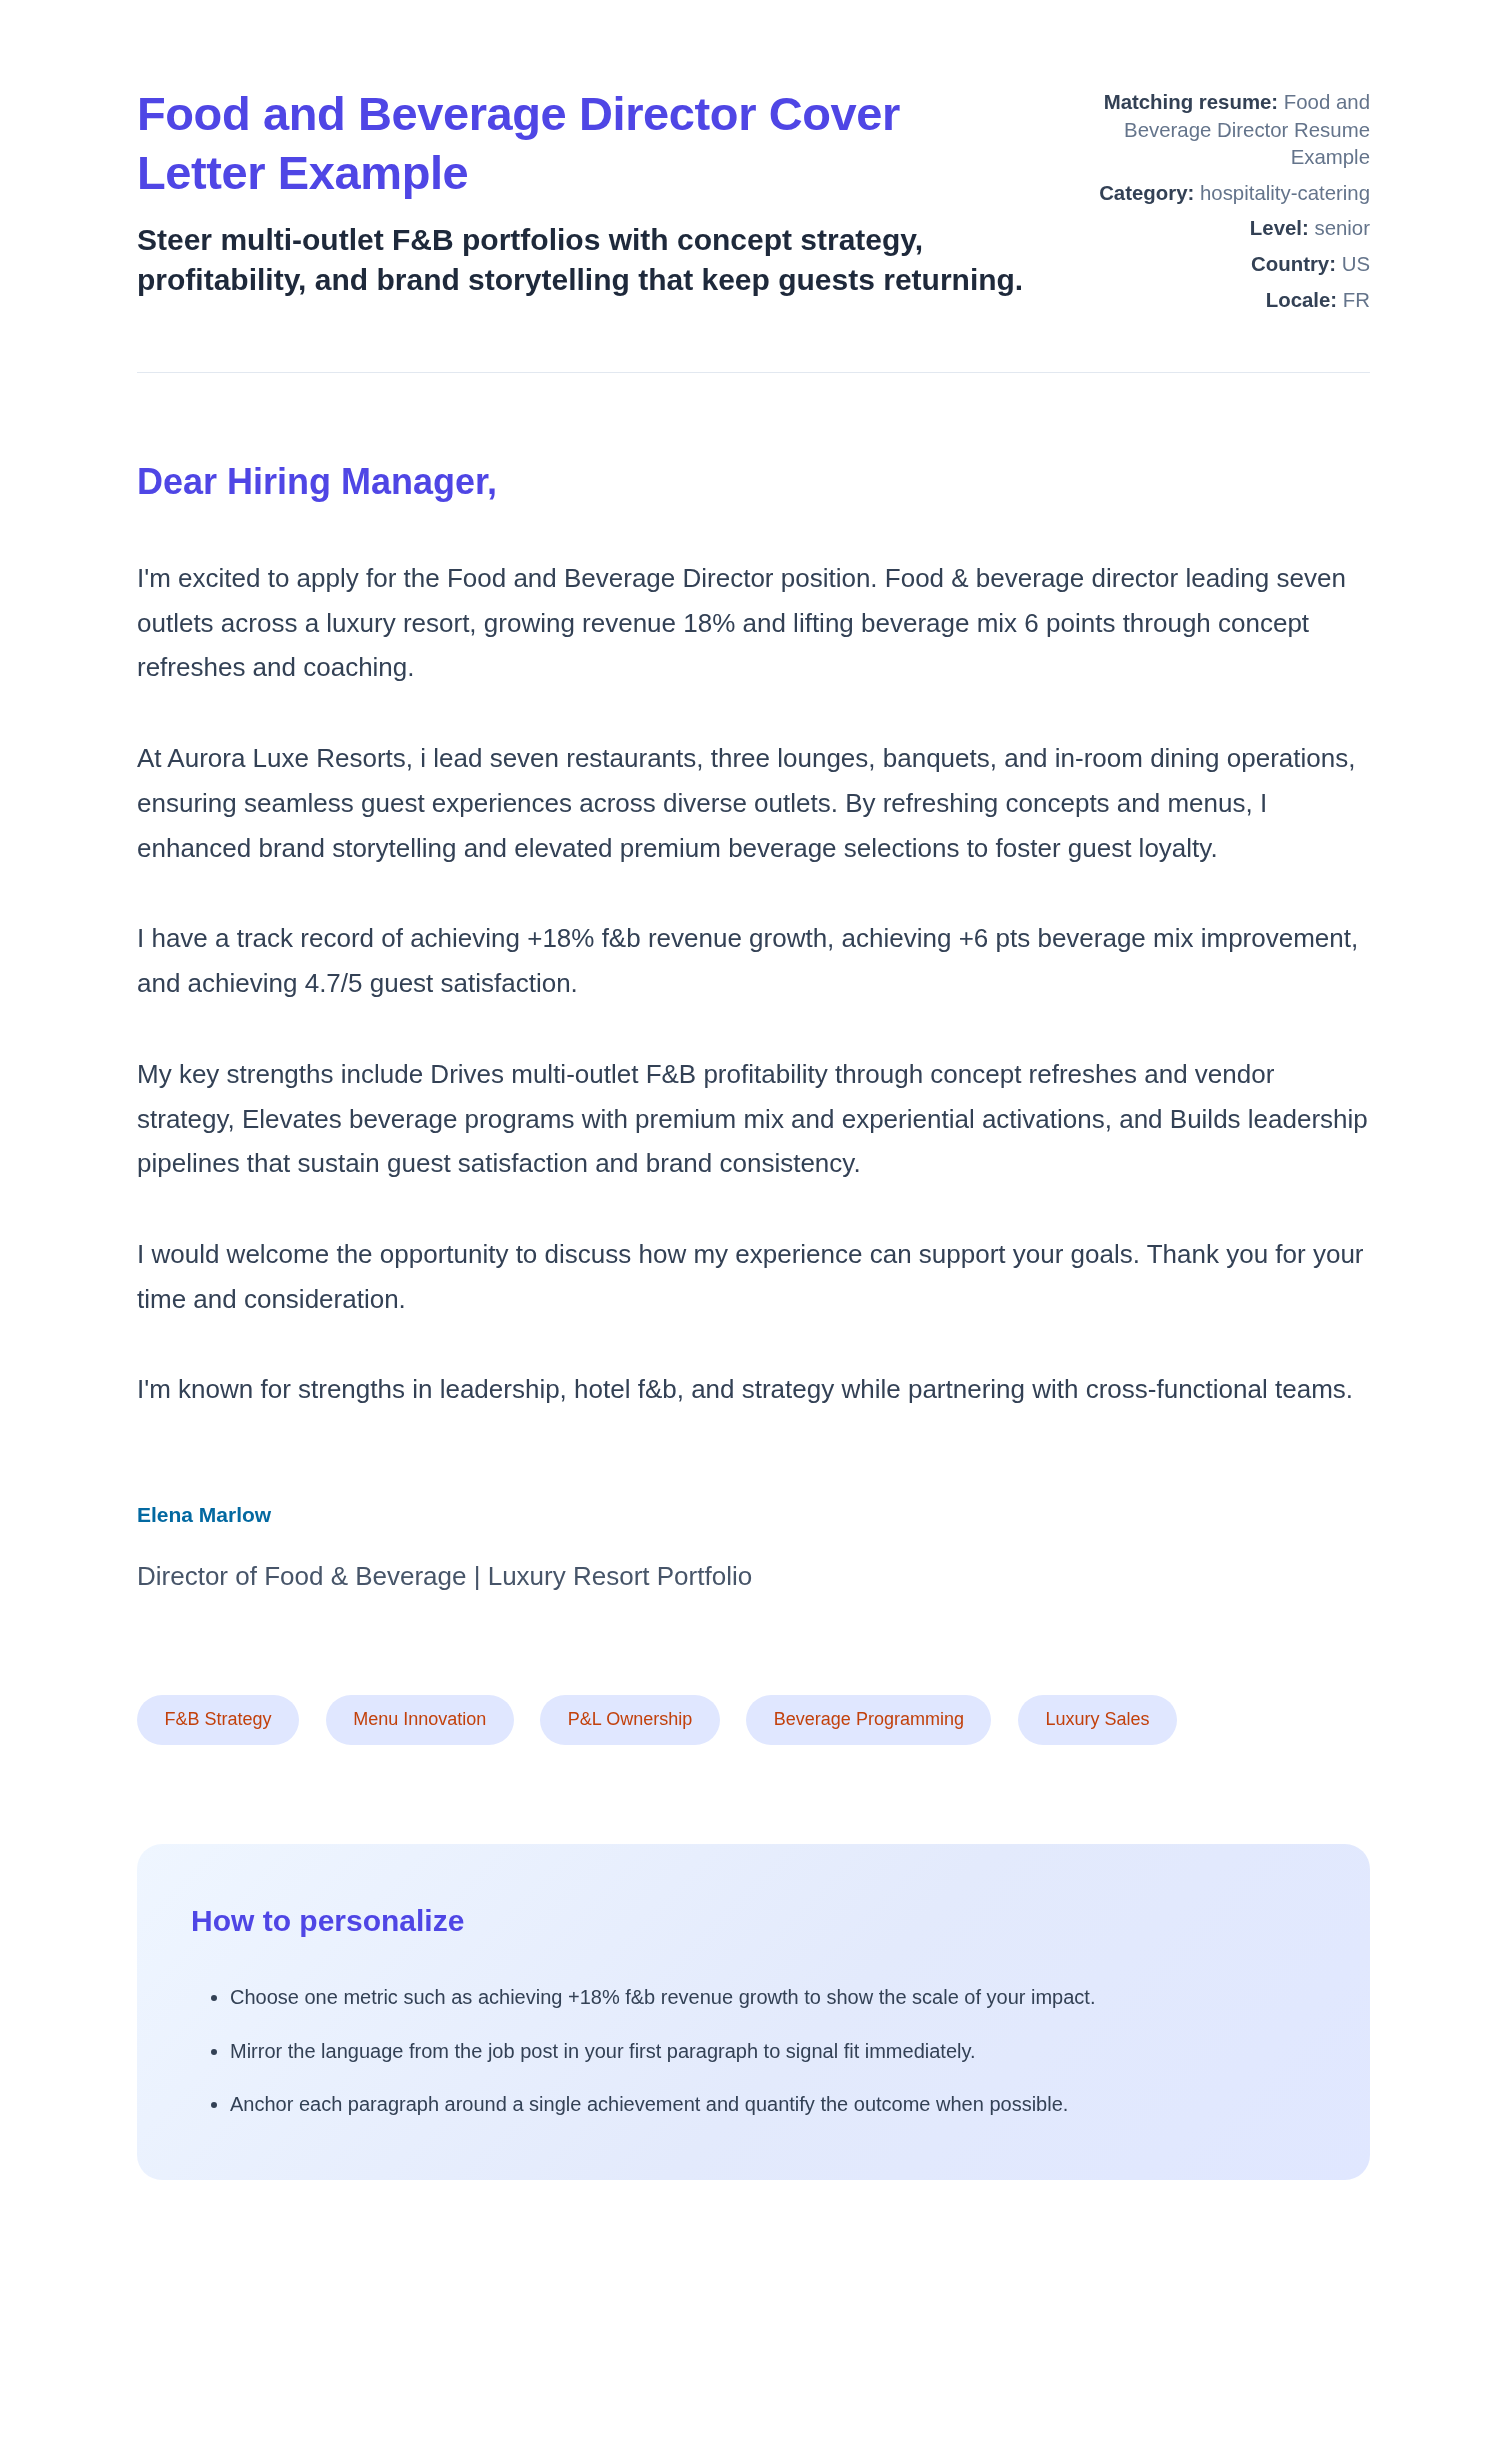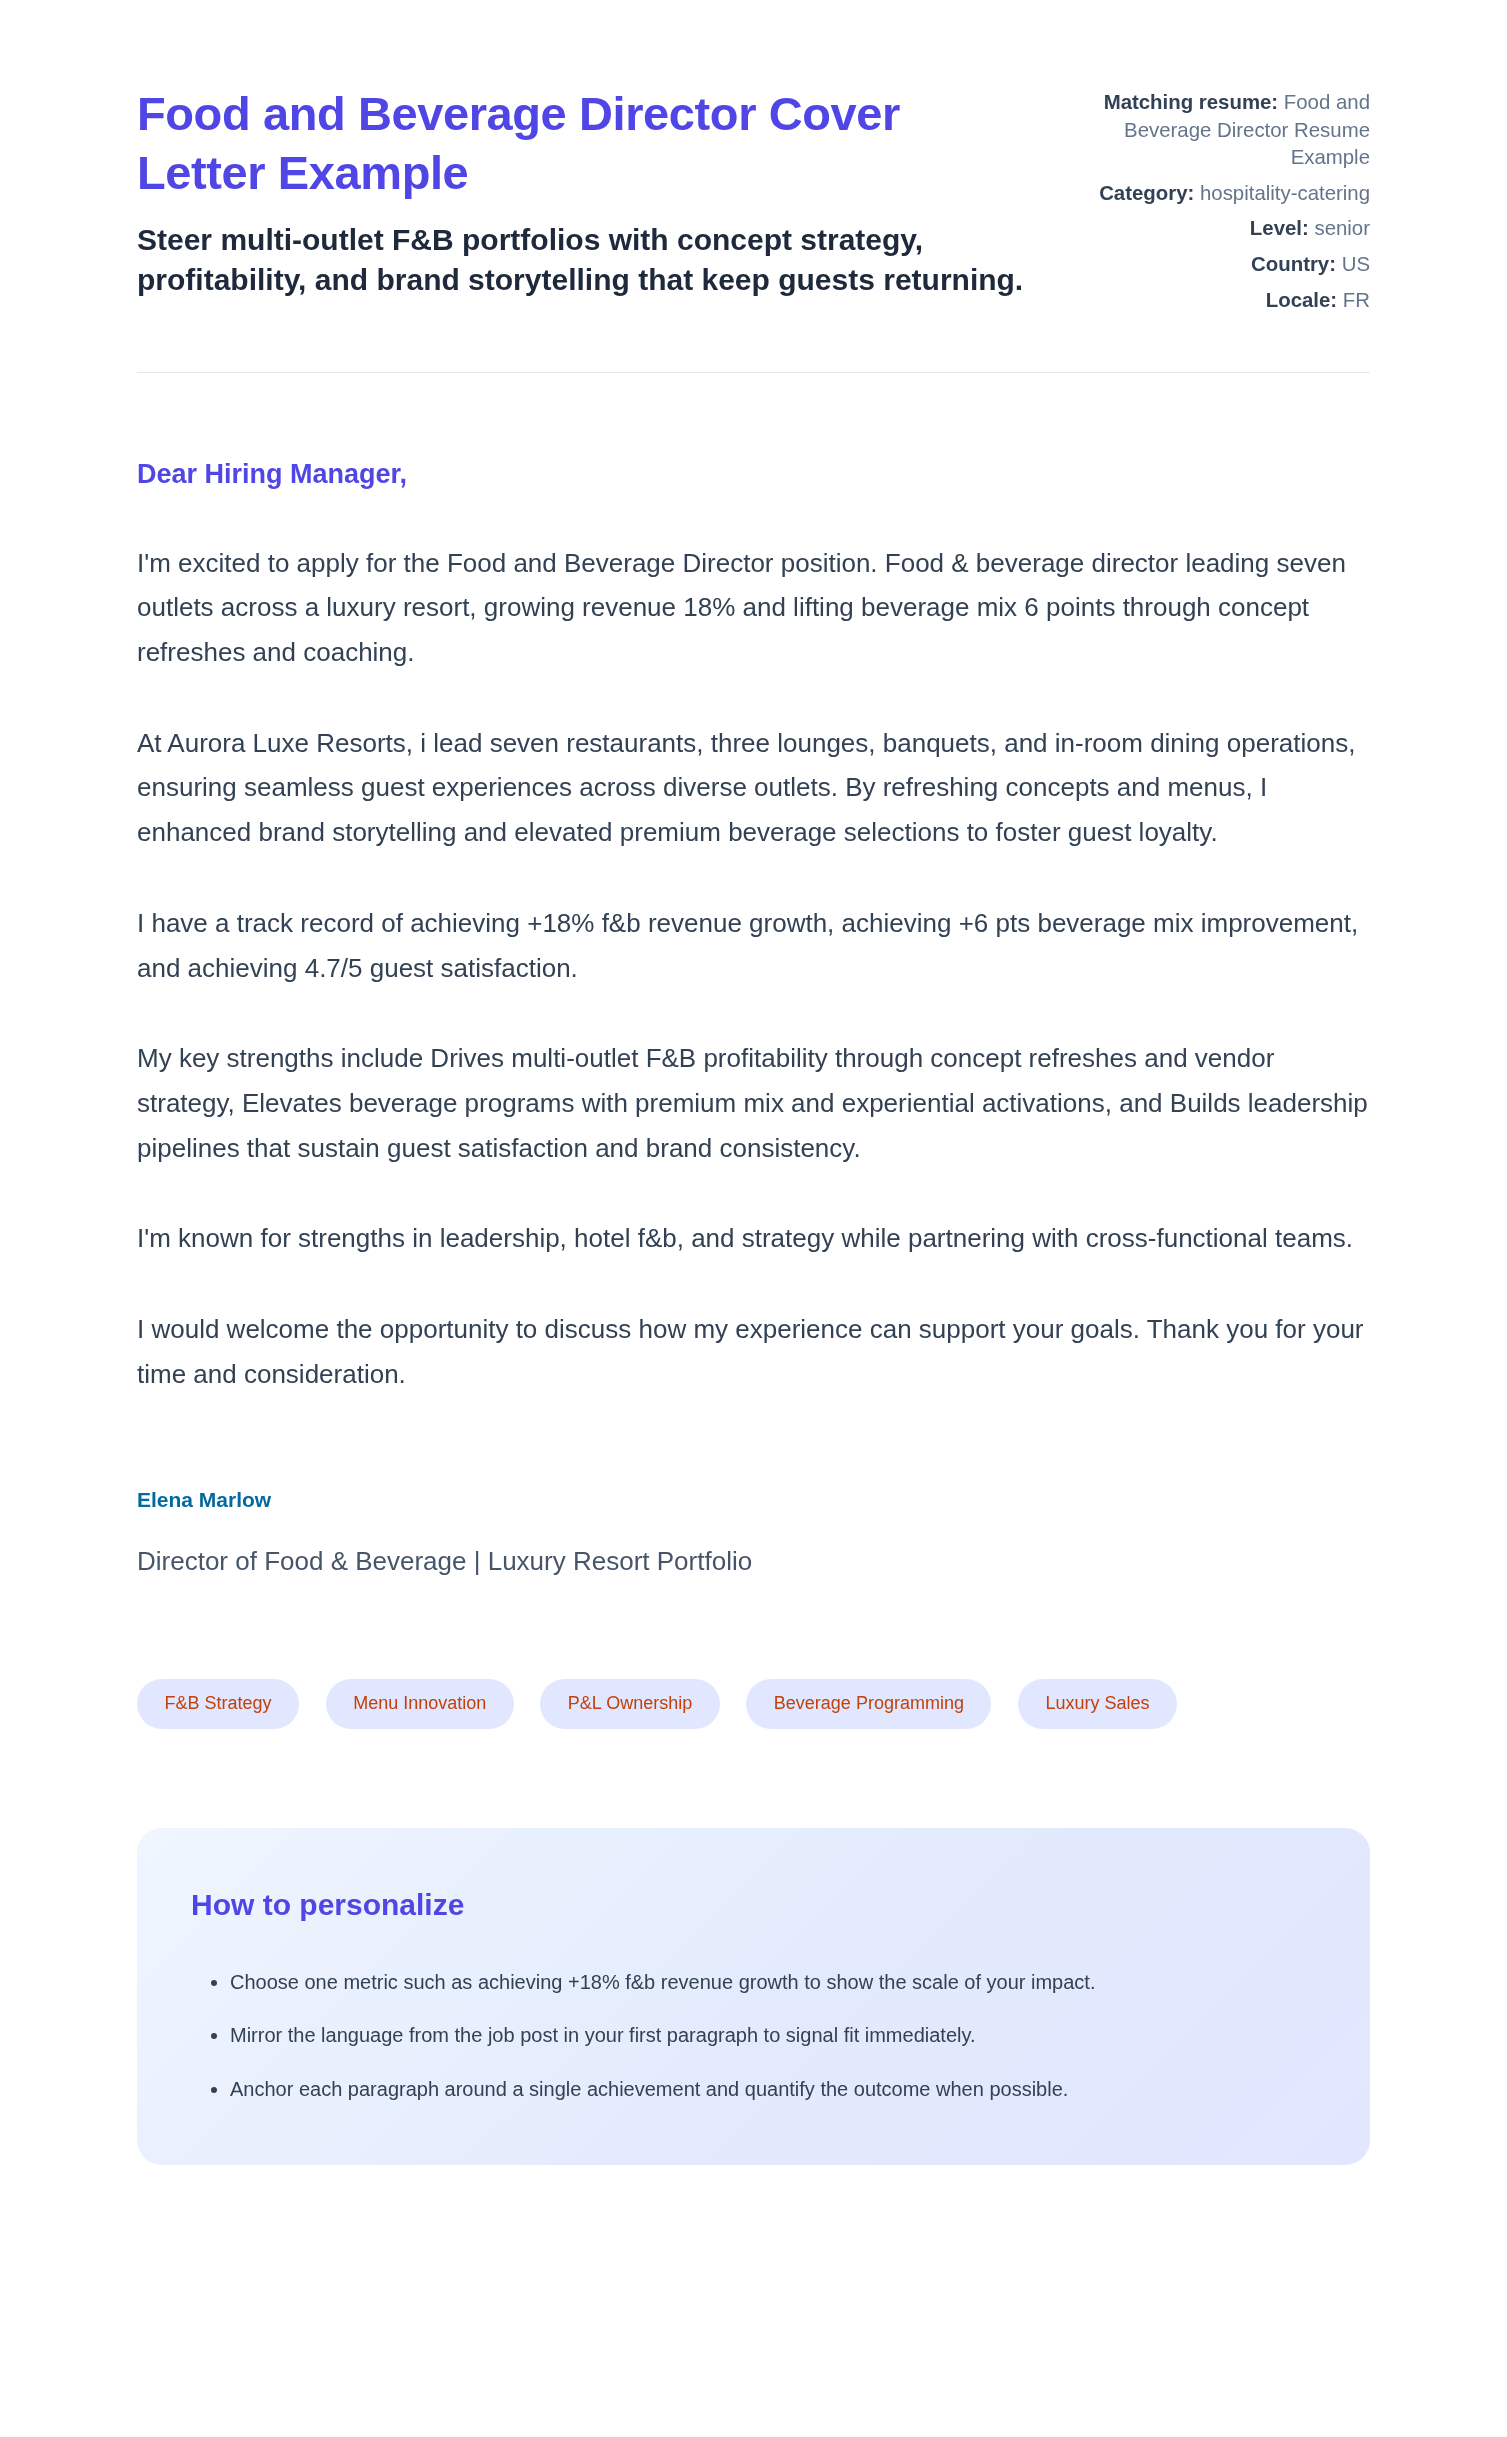--- a/index.html
+++ b/index.html
@@ -42,21 +42,21 @@
   .meta-row { margin-bottom: 8px; }
   .meta-label { font-weight: 700; color: #334155; }
   .meta-value { color: #64748b; }
 
   .divider { border: none; border-top: 1.8px solid #e2e8f0; margin: 50px 0 0 0; }
 
   
   .letter { font-size: 26px; line-height: 1.72; color: #334155; }
   .salutation {
     margin: 78px 0 43px 0;
-    font-size: 27px;
+    font-size: 36px;
     font-weight: 700;
     color: #4f46e5;
   }
   .para { margin: 0 0 46px 0; }
 
   .signature { margin-top: 85px; }
   .sig-name { margin: 0 0 21px 0; font-size: 21px; font-weight: 700; color: #0369a1; }
   .sig-title { margin: 0; font-size: 26px; color: #475569; }
 
   
@@ -128,22 +128,22 @@
   <hr class="divider">
 
   <main class="letter">
 
     <p class="salutation">Dear Hiring Manager,</p>
 
     <p class="para">I'm excited to apply for the Food and Beverage Director position. Food &amp; beverage director leading seven outlets across a luxury resort, growing revenue 18% and lifting beverage mix 6 points through concept refreshes and coaching.</p>
     <p class="para">At Aurora Luxe Resorts, i lead seven restaurants, three lounges, banquets, and in-room dining operations, ensuring seamless guest experiences across diverse outlets. By refreshing concepts and menus, I enhanced brand storytelling and elevated premium beverage selections to foster guest loyalty.</p>
     <p class="para">I have a track record of achieving +18% f&amp;b revenue growth, achieving +6 pts beverage mix improvement, and achieving 4.7/5 guest satisfaction.</p>
     <p class="para">My key strengths include Drives multi-outlet F&amp;B profitability through concept refreshes and vendor strategy, Elevates beverage programs with premium mix and experiential activations, and Builds leadership pipelines that sustain guest satisfaction and brand consistency.</p>
+    <p class="para">I would welcome the opportunity to discuss how my experience can support your goals. Thank you for your time and consideration.</p>
     <p class="para">I'm known for strengths in leadership, hotel f&amp;b, and strategy while partnering with cross-functional teams.</p>
-    <p class="para">I would welcome the opportunity to discuss how my experience can support your goals. Thank you for your time and consideration.</p>
 
     <div class="signature">
       <p class="sig-name">Elena Marlow</p>
       <p class="sig-title">Director of Food &amp; Beverage | Luxury Resort Portfolio</p>
     </div>
 
     <div class="tags">
       <span class="tag">F&amp;B Strategy</span>
       <span class="tag">Menu Innovation</span>
       <span class="tag">P&amp;L Ownership</span>

